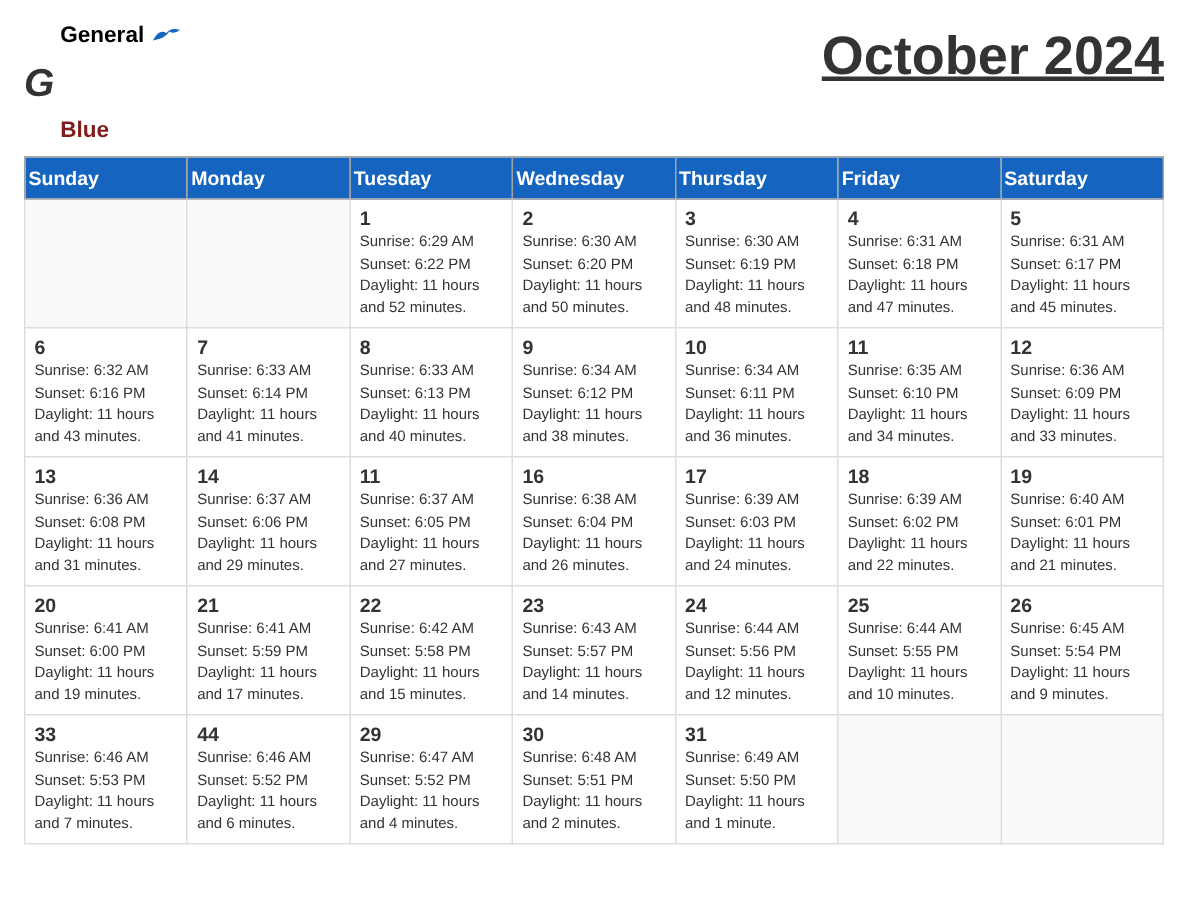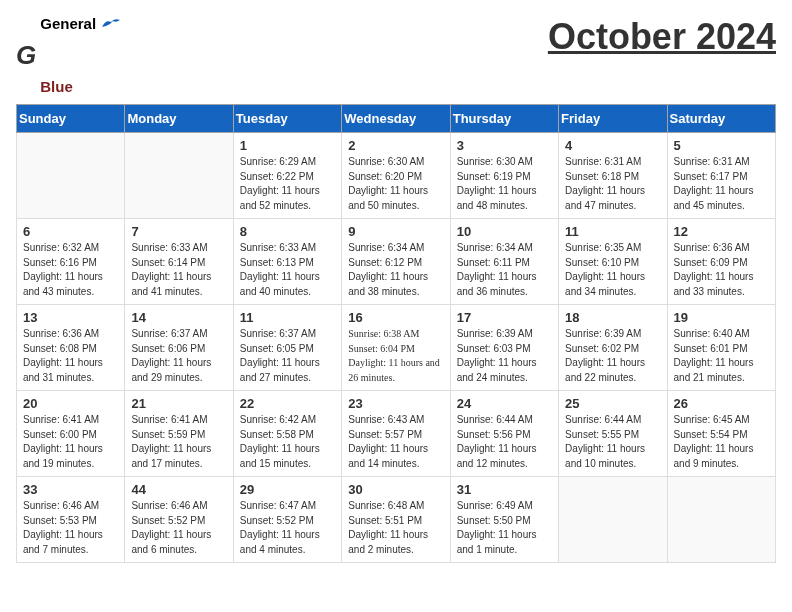--- a/index.html
+++ b/index.html
@@ -219,21 +219,21 @@
 Daylight: 11 hours and 29 minutes.</div>
         </td>
         <td>
           <span class="day-num">11</span>
           <div class="day-info" style="white-space: pre-line;">Sunrise: 6:37 AM
 Sunset: 6:05 PM
 Daylight: 11 hours and 27 minutes.</div>
         </td>
         <td>
           <span class="day-num">16</span>
-          <div class="day-info" style="white-space: pre-line; font-family: Liberation Serif, serif;">Sunrise: 6:38 AM
+          <div class="day-info" style="white-space: pre-line;">Sunrise: 6:38 AM
 Sunset: 6:04 PM
 Daylight: 11 hours and 26 minutes.</div>
         </td>
         <td>
           <span class="day-num">17</span>
           <div class="day-info" style="white-space: pre-line;">Sunrise: 6:39 AM
 Sunset: 6:03 PM
 Daylight: 11 hours and 24 minutes.</div>
         </td>
         <td>

